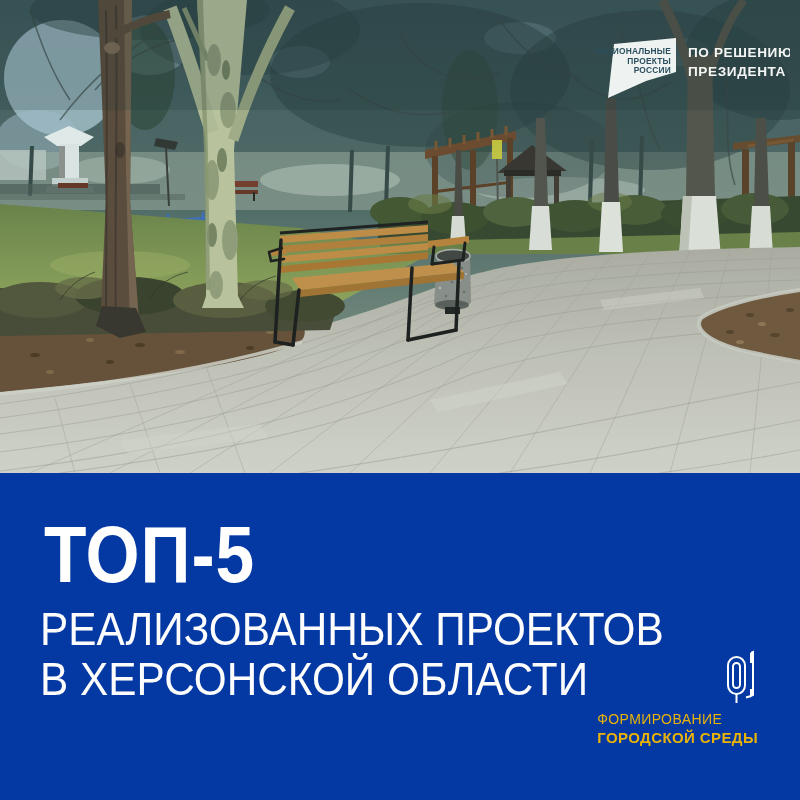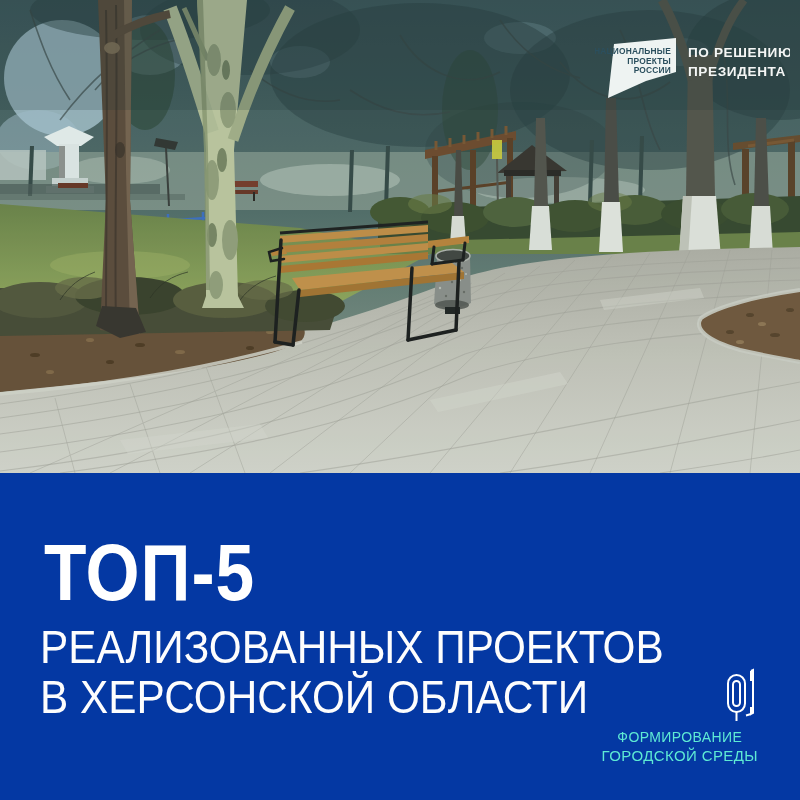--- a/index.html
+++ b/index.html
@@ -5,38 +5,38 @@
   html,body{margin:0;padding:0;background:#222;}
   .poster{
     position:relative;width:800px;height:800px;overflow:hidden;
     font-family:"Liberation Sans",sans-serif;background:#0438a3;
   }
   .photo{position:absolute;left:0;top:0;width:760px;height:473px;}
   .photo svg{display:block;}
   .np-logo{position:absolute;left:595px;top:28px;width:195px;height:84px;}
   .panel{
     position:absolute;left:0;top:473px;width:800px;height:275px;
-    background:#0438a3;color:#ffffff;margin-top:18px;
+    background:#0438a3;color:#ffffff;
   }
   .title{
     position:absolute;left:44px;top:36px;
     font-size:79px;font-weight:700;letter-spacing:1px;white-space:nowrap;
     transform:scaleX(.88);transform-origin:left top;color:#ffffff;
   }
   .subtitle{
     position:absolute;left:40px;color:#fdfdfd;font-weight:400;
     font-size:47px;white-space:nowrap;letter-spacing:0;
     transform:scaleX(.9);transform-origin:left top;
   }
   .subtitle.l1{top:128px;}
   .subtitle.l2{top:178px;}
-  .fkgs{position:absolute;right:42px;top:176px;text-align:center;color:#5eead4;}
+  .fkgs{position:absolute;right:42px;top:176px;text-align:left;color:#eab308;}
   .fkgs svg{display:block;margin:0 3px 6px auto;}
   .fkgs .fl{font-size:14px;font-weight:400;line-height:17px;letter-spacing:.4px;white-space:nowrap;}
-  .fkgs .fl.b{font-size:15px;font-weight:400;line-height:19px;}
+  .fkgs .fl.b{font-size:15px;font-weight:700;line-height:19px;}
 </style>
 </head>
 <body>
 
 <div class="poster">
 
   <div class="photo">
     <svg width="800" height="473" viewBox="0 0 800 473">
       <defs>
         <linearGradient id="bgG" x1="0" y1="0" x2="0" y2="1">

